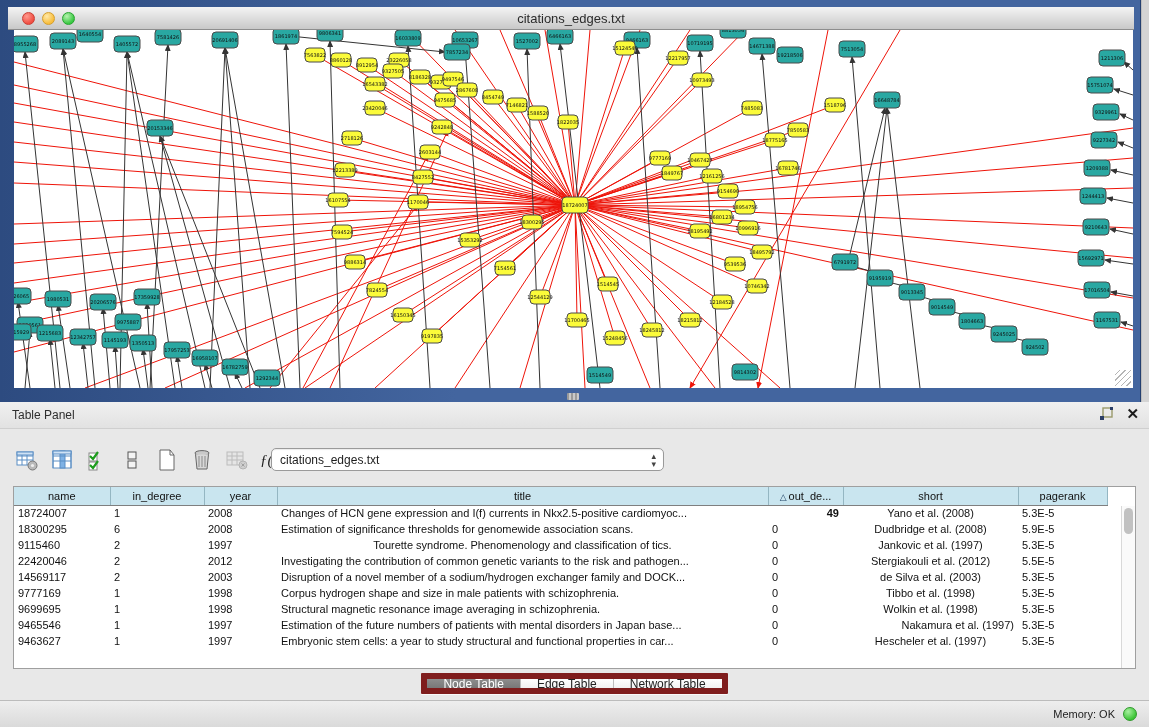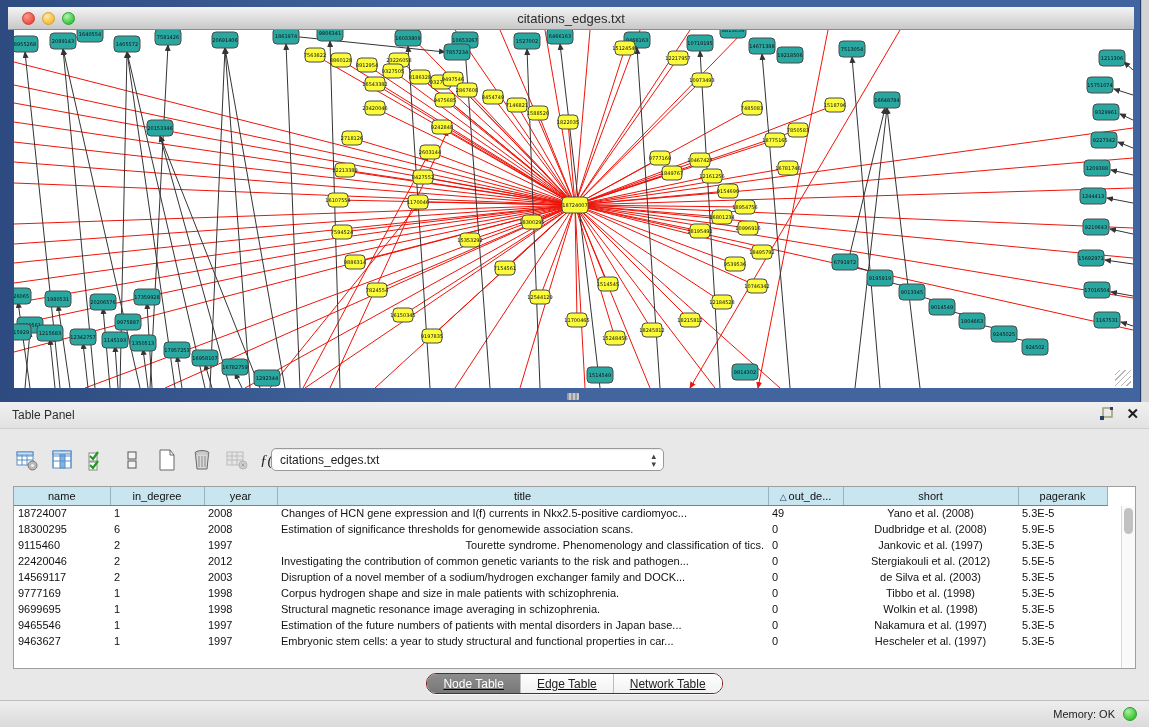--- a/index.html
+++ b/index.html
@@ -51,21 +51,21 @@
   .table-bg { position:absolute; left:13px; top:84px; width:1123px; height:183px; background:#fff; border:1px solid #9f9f9f; }
   table.data { position:absolute; left:14px; top:85px; border-collapse:collapse; table-layout:fixed; }
   table.data th { background:#c9e5ef; border-right:1px solid #94b6c2; border-bottom:1px solid #7f7f7f;
     font-weight:normal; font-size:11px; color:#111; height:18px; padding:0 3px; overflow:hidden; white-space:nowrap; }
   table.data td { font-size:11px; color:#111; height:16px; padding:0 4px; overflow:hidden; white-space:nowrap; }
   .sort-glyph { color:#246; font-size:9px; margin-right:2px; }
   .vscroll { position:absolute; left:1121px; top:104px; width:14px; height:162px; background:#fafafa; border-left:1px solid #d9d9d9; }
   .vscroll .thumb { position:absolute; left:2px; top:2px; width:9px; height:26px; background:#c1c1c1; border-radius:5px; }
 
   .tabs-row { position:absolute; left:0; top:271px; width:100%; display:flex; justify-content:center; }
-  .segmented { display:flex; height:21px; border:1px solid #7f1d1d; border-radius:10px; overflow:hidden; background:#fff; box-shadow:0 1px 0 rgba(255,255,255,.7);text-decoration:underline; }
+  .segmented { display:flex; height:21px; border:6px solid #7f1d1d; border-radius:1px; overflow:hidden; background:#fff; box-shadow:0 1px 0 rgba(255,255,255,.7); }
   .segment { display:flex; align-items:center; justify-content:center; font-size:12px; color:#222;
     padding:0 16px; border-right:1px solid #bdbdbd; background:linear-gradient(#ffffff,#f1f1f1); min-width:86px; }
   .segment:last-child { border-right:none; }
   .segment.selected { background:linear-gradient(#8d8d8d,#787878); color:#fff; }
 
   .status-bar { position:absolute; left:0; top:298px; width:100%; height:27px;
     background:linear-gradient(#eeeeee,#dadada); border-top:1px solid #bcbcbc;
     display:flex; align-items:center; justify-content:flex-end; }
   .memory-label { font-size:11px; color:#222; margin-right:8px; }
   .memory-dot { width:14px; height:14px; border-radius:50%; margin-right:12px;
@@ -585,38 +585,38 @@
             <th>short</th>
             <th>pagerank</th>
           </tr>
         </thead>
         <tbody>
           <tr>
             <td style="text-align: left;">18724007</td>
             <td style="text-align: left;">1</td>
             <td style="text-align: left;">2008</td>
             <td style="text-align: left;">Changes of HCN gene expression and I(f) currents in Nkx2.5-positive cardiomyoc...</td>
-            <td style="text-align: left;">49</td>
+            <td style="text-align: right; font-weight: bold;">49</td>
             <td style="text-align: center;">Yano et al. (2008)</td>
             <td style="text-align: left;">5.3E-5</td>
           </tr>
           <tr>
             <td style="text-align: left;">18300295</td>
             <td style="text-align: left;">6</td>
             <td style="text-align: left;">2008</td>
             <td style="text-align: left;">Estimation of significance thresholds for genomewide association scans.</td>
             <td style="text-align: left;">0</td>
             <td style="text-align: center;">Dudbridge et al. (2008)</td>
             <td style="text-align: left;">5.9E-5</td>
           </tr>
           <tr>
             <td style="text-align: left;">9115460</td>
             <td style="text-align: left;">2</td>
             <td style="text-align: left;">1997</td>
-            <td style="text-align: right; margin-top: 8px;">Tourette syndrome. Phenomenology and classification of tics.</td>
+            <td style="text-align: center; margin-top: 8px;">Tourette syndrome. Phenomenology and classification of tics.</td>
             <td style="text-align: left;">0</td>
             <td style="text-align: center;">Jankovic et al. (1997)</td>
             <td style="text-align: left;">5.3E-5</td>
           </tr>
           <tr>
             <td style="text-align: left; margin-left: 40px;">22420046</td>
             <td style="text-align: left;">2</td>
             <td style="text-align: left;">2012</td>
             <td style="text-align: left;">Investigating the contribution of common genetic variants to the risk and pathogen...</td>
             <td style="text-align: left;">0</td>
@@ -649,21 +649,21 @@
             <td style="text-align: left;">0</td>
             <td style="text-align: center;">Wolkin et al. (1998)</td>
             <td style="text-align: left;">5.3E-5</td>
           </tr>
           <tr>
             <td style="text-align: left;">9465546</td>
             <td style="text-align: left;">1</td>
             <td style="text-align: left;">1997</td>
             <td style="text-align: left;">Estimation of the future numbers of patients with mental disorders in Japan base...</td>
             <td style="text-align: left;">0</td>
-            <td style="text-align: center;">Nakamura et al. (1997)</td>
+            <td style="text-align: right;">Nakamura et al. (1997)</td>
             <td style="text-align: left;">5.3E-5</td>
           </tr>
           <tr>
             <td style="text-align: left;">9463627</td>
             <td style="text-align: left;">1</td>
             <td style="text-align: left;">1997</td>
             <td style="text-align: left;">Embryonic stem cells: a year to study structural and functional properties in car...</td>
             <td style="text-align: left;">0</td>
             <td style="text-align: center;">Hescheler et al. (1997)</td>
             <td style="text-align: left;">5.3E-5</td>

